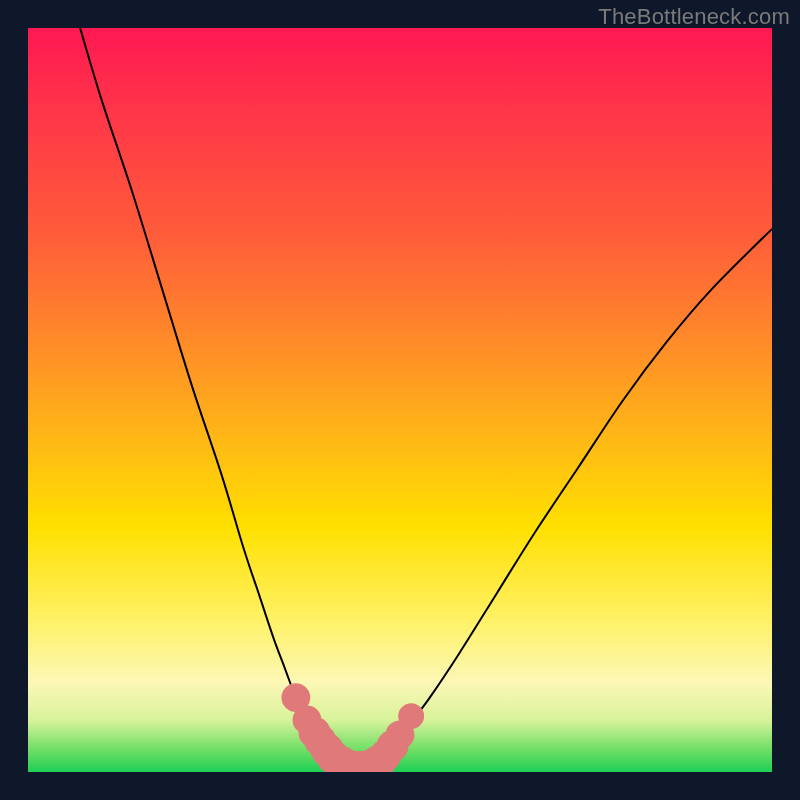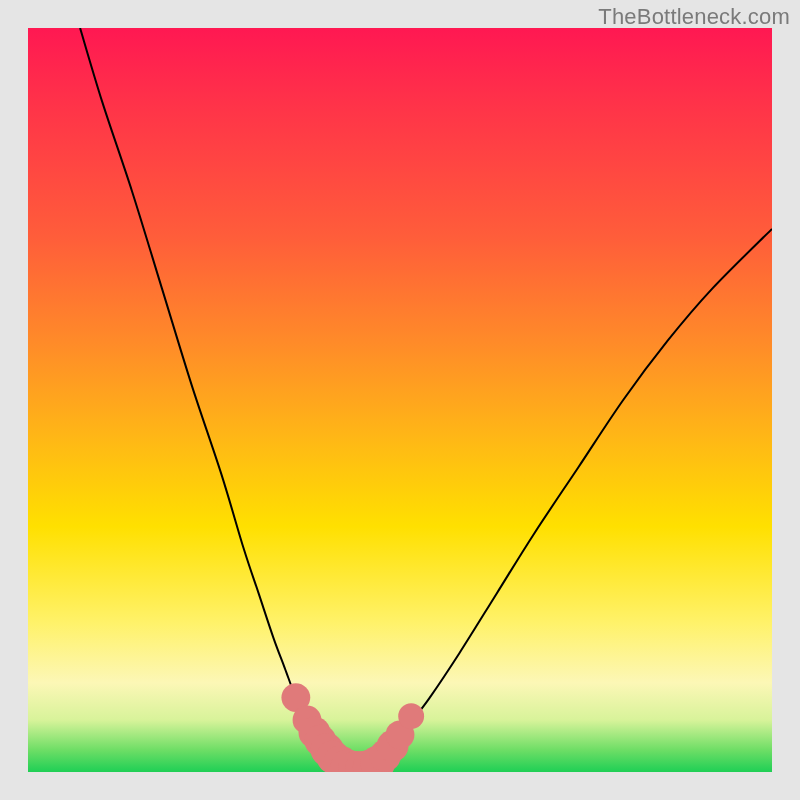--- a/index.html
+++ b/index.html
@@ -8,21 +8,21 @@
     width: 800px;
     height: 800px;
     background: #000;
     overflow: hidden;
     font-family: Arial, Helvetica, sans-serif;
   }
   .outer {
     position: relative;
     width: 800px;
     height: 800px;
-    background: #e5e5e5;
+    background: #0f172a;
   }
   .watermark {
     position: absolute;
     top: 4px;
     right: 10px;
     color: #7a7a7a;
     font-size: 22px;
     font-weight: 500;
     letter-spacing: 0.2px;
     z-index: 10;

